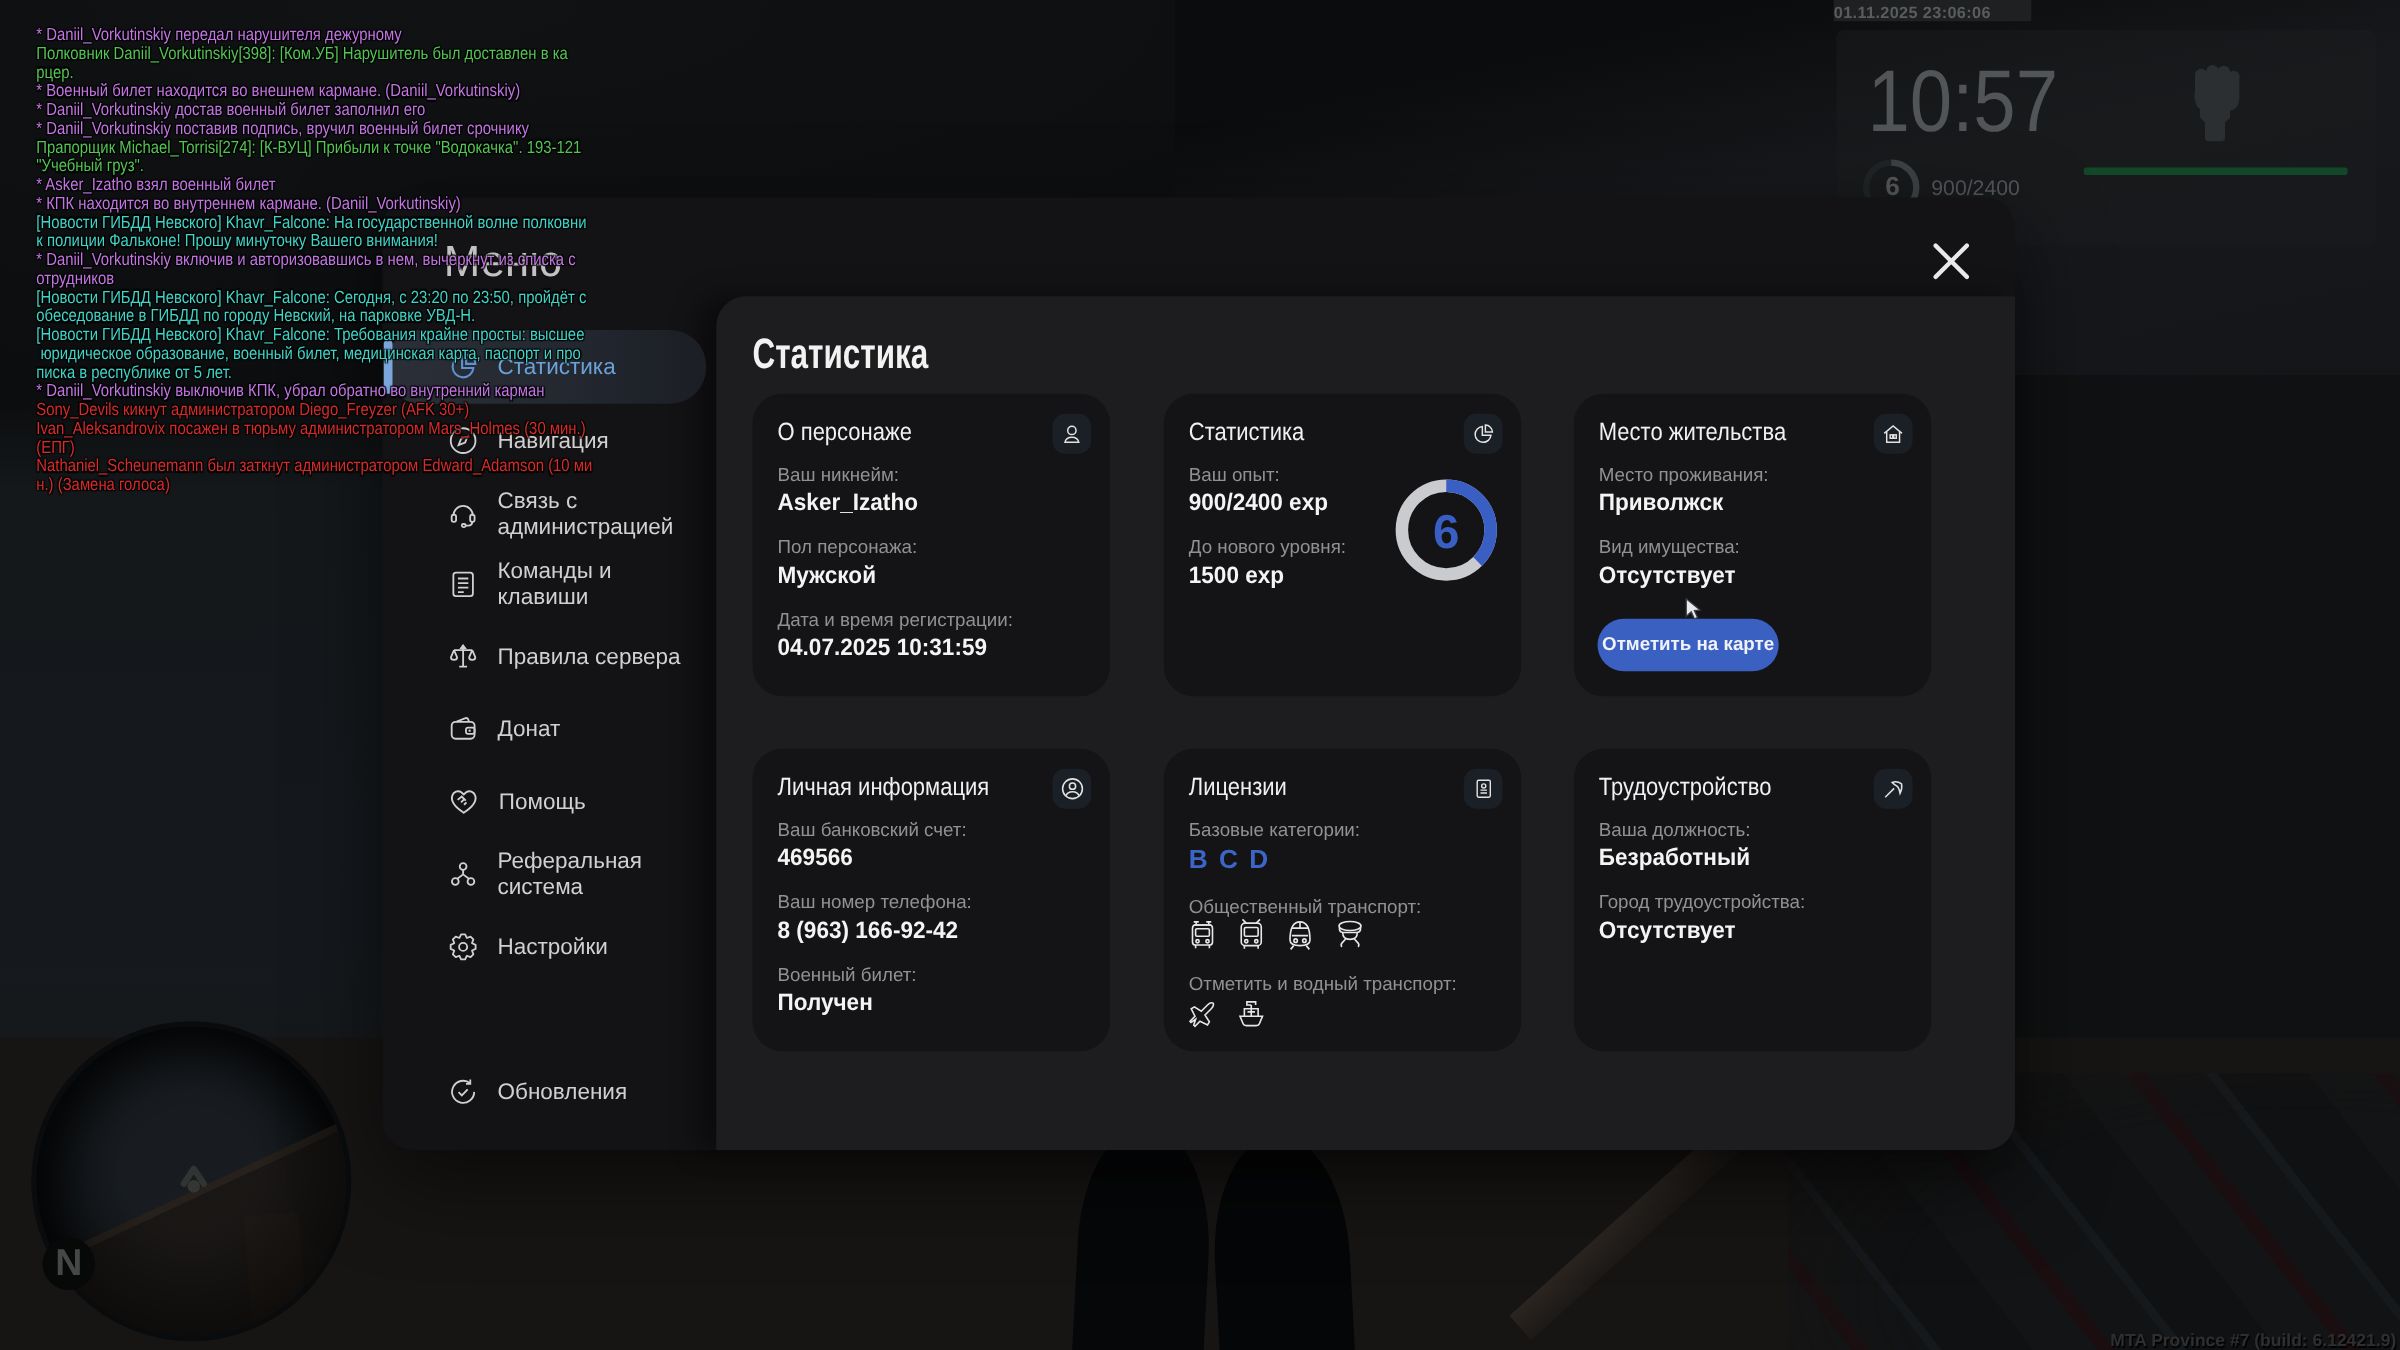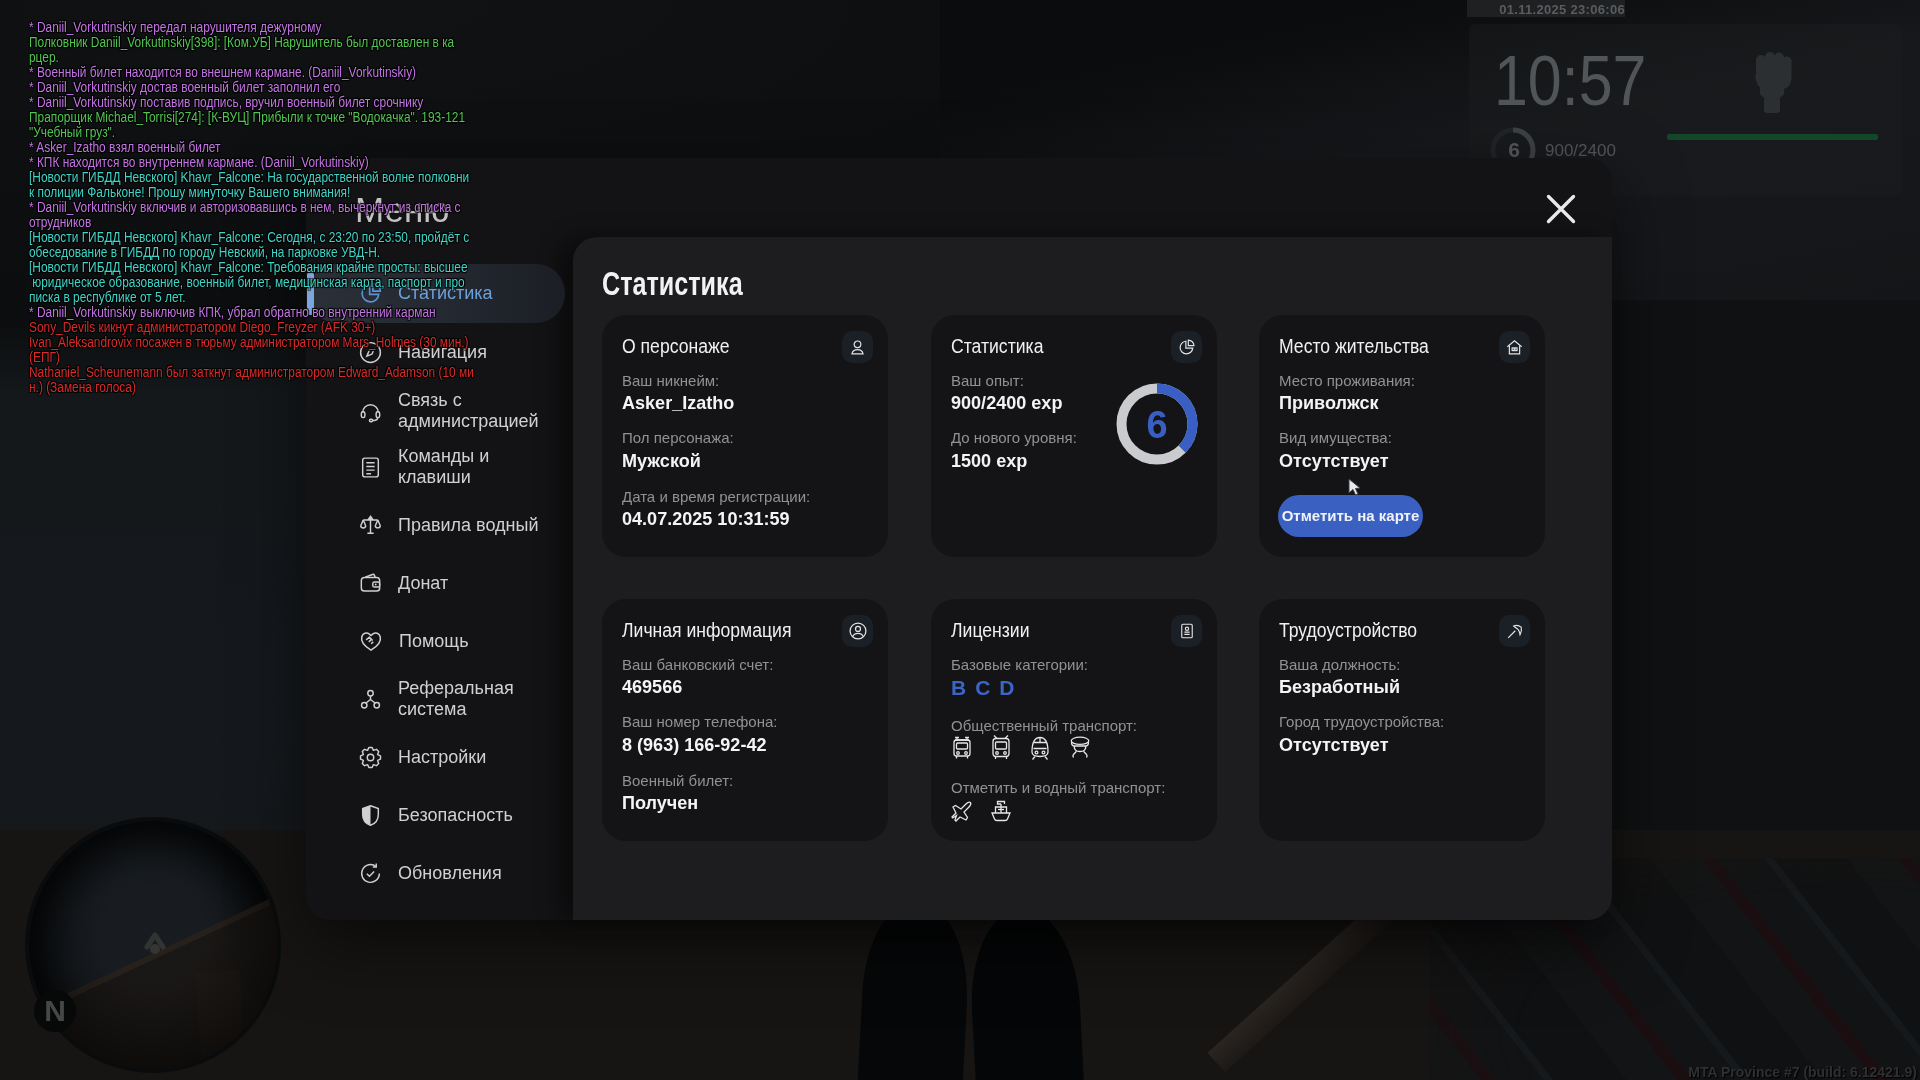--- a/index.html
+++ b/index.html
@@ -26,21 +26,21 @@
 
   
   #chat { left:29px; top:20px; font-weight:normal; font-size:14px;
     line-height:15px;
     text-shadow:1px 1px 1px #000, -1px 1px 1px #000, 1px -1px 1px #000, -1px -1px 1px #000; }
   #chat div { height:15px; transform:scaleX(0.85); transform-origin:0 50%; white-space:nowrap; }
   .cm { color:#c475e4; } .cg { color:#53c553; } .cc { color:#40d5c8; } .cr { color:#d92b2b; }
 
   
   #tstamp { left:1467px; top:0; width:158px; height:17px; background:#1e2022;
-    color:#595d5f; font-size:13px; font-weight:bold; text-align:right; line-height:20px; letter-spacing:0.3px; }
+    color:#595d5f; font-size:13px; font-weight:bold; text-align:left; line-height:20px; letter-spacing:0.3px; }
   #hudpanel { left:1469px; top:24px; width:432px; height:172px; background:rgba(26,28,30,0.5); border-radius:6px; }
   #clock { left:1494px; top:41px; color:#515558; font-size:70px; transform:scaleX(0.87); transform-origin:0 0; }
   #money { left:1656px; top:137px; width:225px; color:#494d4f; font-size:38px; text-align:right; }
   #rub { position:relative; display:inline-block; }
   #rub i { position:absolute; left:-3px; top:61%; width:23px; height:3px; background:#494d4f; }
   #expbar { left:1667px; top:134px; width:211px; height:6px; background:#124829; border-radius:2px; }
   #exptext { left:1545px; top:141px; color:#54575a; font-size:17px; }
   #lvlring { left:1489px; top:126px; }
   #lvl6 { left:1506px; top:138px; width:16px; text-align:center; color:#56595b; font-size:21px; font-weight:bold; }
   #fist { left:1750px; top:48px; }
@@ -179,21 +179,21 @@
       <path d="M8 7.5 H16 M8 11 H16 M8 14.5 H16 M8 18 H12.5"></path>
     </svg>
     <span class="lbl">Команды и<br>клавиши</span>
   </div>
   <div class="abs sitem" style="top:496px">
     <svg width="25" height="25" viewBox="0 0 24 24" fill="none" stroke="#d0d0d0" stroke-width="1.4">
       <path d="M12 5.2 V19.5 M9 19.5 H15 M5 6.8 H19 M12 3.2 L10.5 5.2 H13.5 Z"></path>
       <path d="M5 6.8 L2.6 12.3 M5 6.8 L7.4 12.3 M2.6 12.3 A 2.4 2 0 0 0 7.4 12.3"></path>
       <path d="M19 6.8 L16.6 12.3 M19 6.8 L21.4 12.3 M16.6 12.3 A 2.4 2 0 0 0 21.4 12.3"></path>
     </svg>
-    <span class="lbl">Правила водный</span>
+    <span class="lbl">Правила сервера</span>
   </div>
   <div class="abs sitem" style="top:554px">
     <svg width="25" height="25" viewBox="0 0 24 24" fill="none" stroke="#d0d0d0" stroke-width="1.4">
       <rect x="3.2" y="6.2" width="17.6" height="13" rx="3"></rect>
       <path d="M16.5 6 L15.8 4.2 Q15.2 2.8 13.8 3.4 L7 6"></path>
       <rect x="14.2" y="10.6" width="6.6" height="4.8" rx="1.6"></rect>
       <circle cx="17" cy="13" r="0.9" fill="#d0d0d0" stroke="none"></circle>
     </svg>
     <span class="lbl">Донат</span>
   </div>
@@ -212,27 +212,20 @@
       <path d="M12 8.6 V12 M12 12 L7.3 15.6 M12 12 L16.7 15.6"></path>
     </svg>
     <span class="lbl">Реферальная<br>система</span>
   </div>
   <div class="abs sitem" style="top:728px">
     <svg width="25" height="25" viewBox="0 0 24 24" fill="none" stroke="#d0d0d0" stroke-width="1.4" stroke-linejoin="round">
       <circle cx="12" cy="12" r="3.1"></circle>
       <path d="M10.45 2.42 L13.55 2.42 L14.81 5.16 L14.85 5.17 L17.68 4.14 L19.86 6.32 L18.83 9.15 L18.84 9.19 L21.58 10.45 L21.58 13.55 L18.84 14.81 L18.83 14.85 L19.86 17.68 L17.68 19.86 L14.85 18.83 L14.81 18.84 L13.55 21.58 L10.45 21.58 L9.19 18.84 L9.15 18.83 L6.32 19.86 L4.14 17.68 L5.17 14.85 L5.16 14.81 L2.42 13.55 L2.42 10.45 L5.16 9.19 L5.17 9.15 L4.14 6.32 L6.32 4.14 L9.15 5.17 L9.19 5.16 Z"></path>
     </svg>
     <span class="lbl">Настройки</span>
-  </div>
-  <div class="abs sitem" style="top:786px">
-    <svg width="25" height="25" viewBox="0 0 24 24" fill="none" stroke="#d0d0d0" stroke-width="1.4">
-      <path d="M12 2.6 L19.5 5.4 V11 C 19.5 16.4 16.3 19.9 12 21.4 C 7.7 19.9 4.5 16.4 4.5 11 V5.4 Z"></path>
-      <path d="M12 2.6 L4.5 5.4 V11 C 4.5 16.4 7.7 19.9 12 21.4 Z" fill="#d0d0d0" stroke="none"></path>
-    </svg>
-    <span class="lbl">Безопасность</span>
   </div>
   <div class="abs sitem" style="top:844px">
     <svg width="25" height="25" viewBox="0 0 24 24" fill="none" stroke="#d0d0d0" stroke-width="1.4">
       <path d="M20.5 12 A 8.5 8.5 0 1 1 17.5 5.5"></path>
       <path d="M17.5 2.5 V5.8 H14.2"></path>
       <path d="M8.5 12.2 L11 14.7 L15.5 10"></path>
     </svg>
     <span class="lbl">Обновления</span>
   </div>
 

